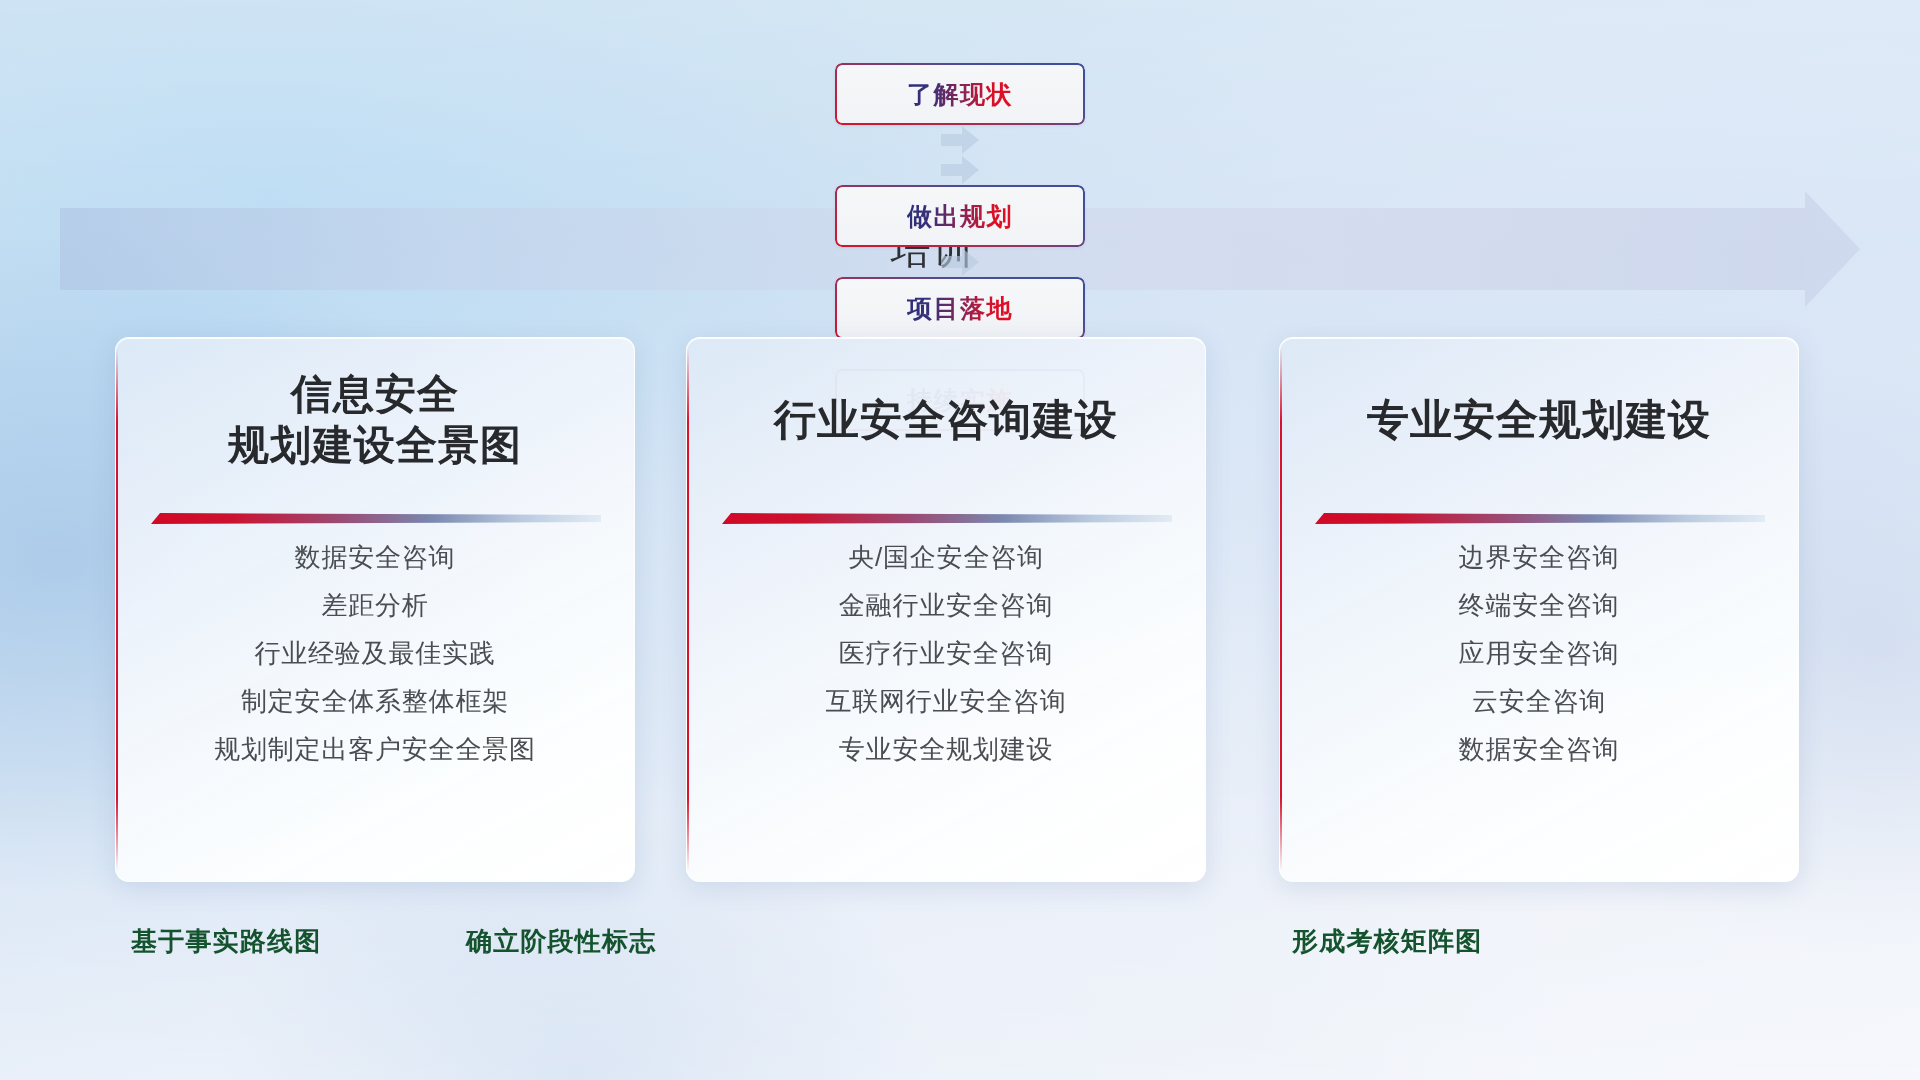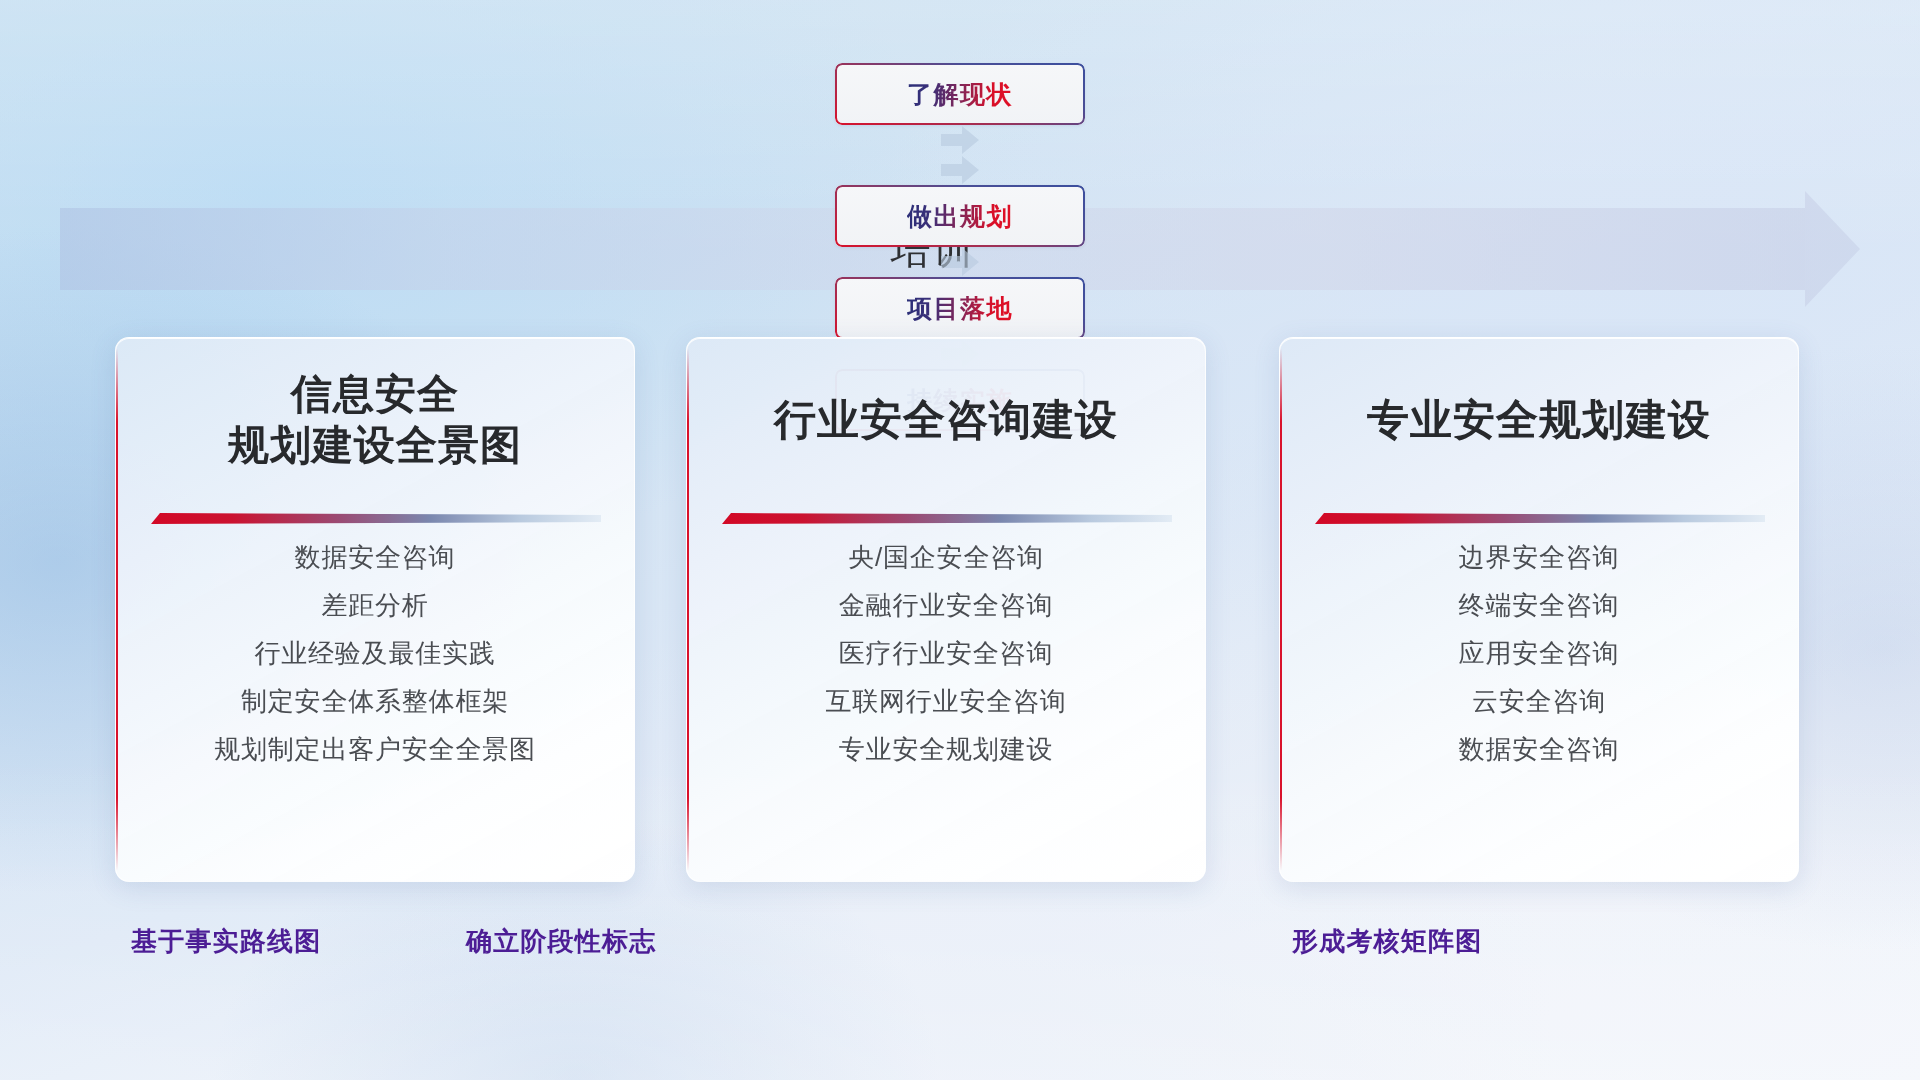--- a/index.html
+++ b/index.html
@@ -126,21 +126,21 @@
     position:absolute; left:0; right:0; top:205px;
     display:flex; flex-direction:column; align-items:center; gap:19px;
     font-size:26px; color:#4a4d52; letter-spacing:.8px;
   }
   .card-list .li { line-height:1.12; }
 
   
   #footer { position:absolute; left:0; top:920px; width:1920px; height:54px; z-index:6; }
   .foot {
     position:absolute; top:0; height:42px; display:flex; align-items:center;
-    font-size:26px; font-weight:700; color:#4c1d95; letter-spacing:1.2px;
+    font-size:26px; font-weight:700; color:#14532d; letter-spacing:1.2px;
     white-space:nowrap;
   }
   #foot-0 { left:131px; }
   #foot-1 { left:466px; }
   #foot-2 { left:791px; }
   #foot-3 { left:1292px; }
 </style>
 </head>
 <body>
 

